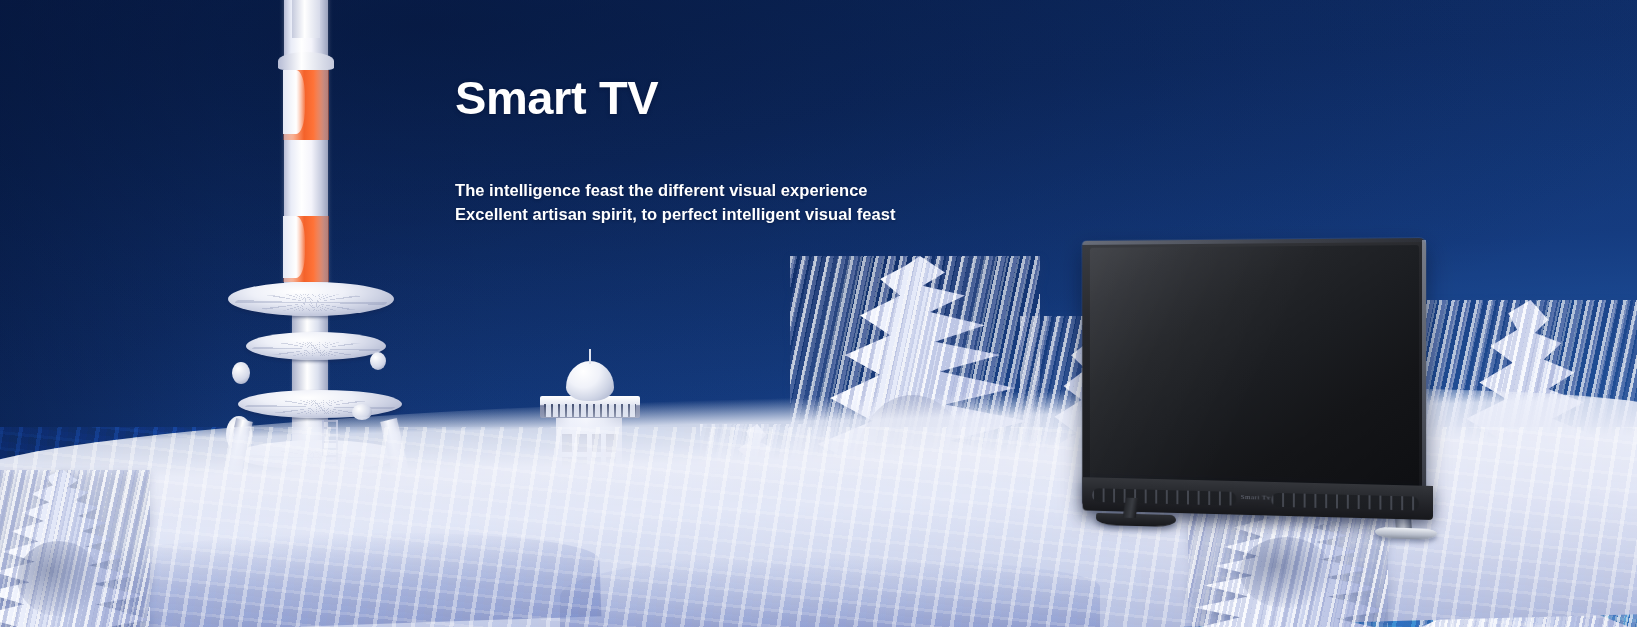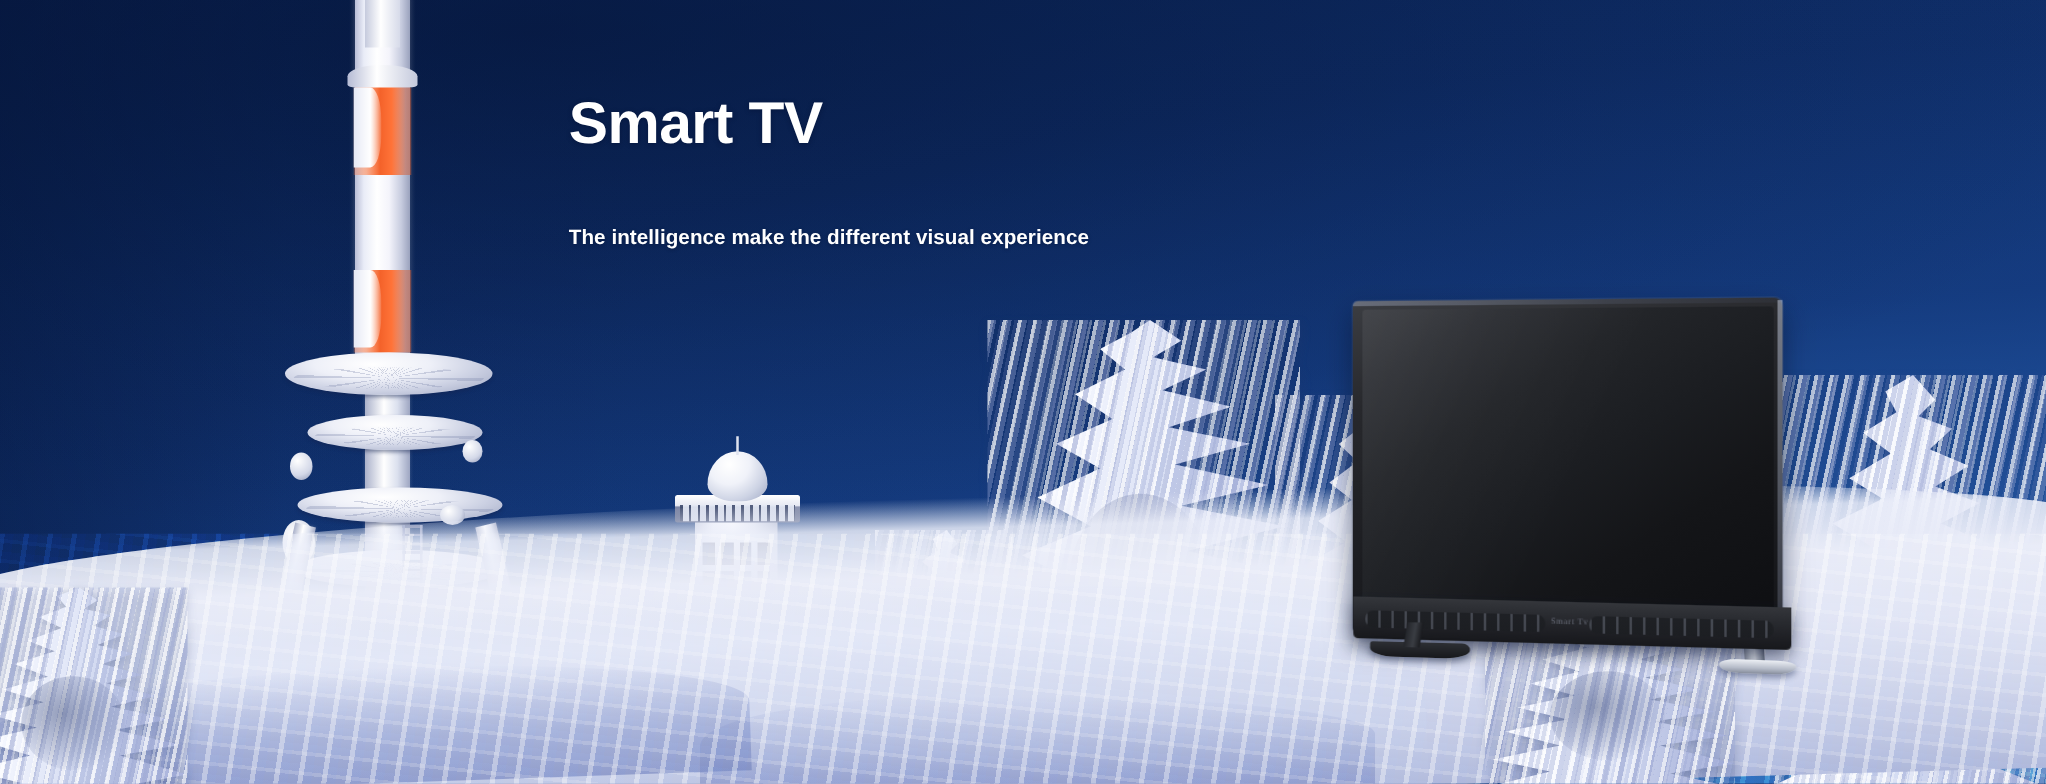--- a/index.html
+++ b/index.html
@@ -535,17 +535,18 @@
       <div class="tv-grille right"></div>
       <div class="tv-logo">Smart Tv</div>
     </div>
     <div class="tv-leg-left"></div>
     <div class="tv-foot-right"></div>
   </div>
 
   <div class="copy">
     <div class="headline">Smart TV</div>
     <div class="sub">
-      <div>The intelligence make the different visual experience</div>
+      <div>The intelligence feast the different visual experience</div>
+      <div>Excellent artisan spirit, to perfect intelligent visual feast</div>
     </div>
   </div>
 
 </div>
 
 </body></html>

